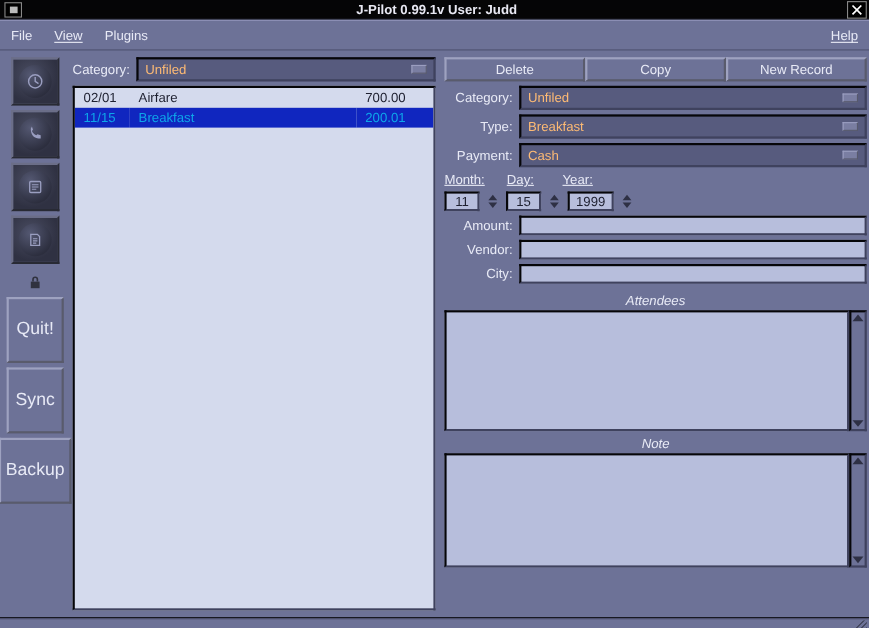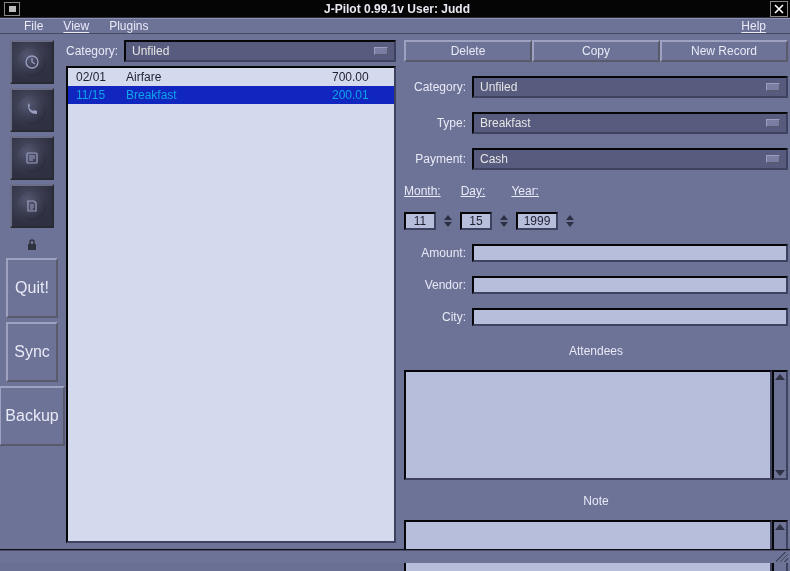--- a/index.html
+++ b/index.html
@@ -36,24 +36,24 @@
   .titlebar .close {
     width:18px; height:16px;
     display:flex; align-items:center; justify-content:center;
     color:#fff; font-weight:bold;
     border:1px solid #888; margin-right:2px;
     background:#000;
   }
   .titlebar .close svg { width:10px; height:10px; }
 
   .menubar {
-    height:16px;
+    height:28px;
     background:#6d7297;
     display:flex; align-items:center;
-    padding:0 14px;
+    padding:0 0;
     border-bottom:1px solid #464966;
     border-top:1px solid #8e92b7;
   }
   .menubar .menu-item {
     padding:3px 10px;
     color:#e8eaf6;
   }
   .menubar .menu-item.accel { text-decoration: underline; text-decoration-thickness:1px; text-underline-offset:2px;}
   .menubar .spacer { flex:1; }
 
@@ -102,34 +102,34 @@
     flex:1; display:flex;
     gap:8px;
     padding:6px 2px 6px 2px;
   }
   .pane-left {
     width:330px;
     display:flex; flex-direction:column;
   }
   .pane-right {
     flex:1;
-    display:flex; flex-direction:column;gap:10px;
+    display:flex; flex-direction:column;
   }
 
   .row { display:flex; align-items:center; gap:6px; margin-bottom:4px; }
   .row > label { color:#e8eaf6; }
 
   .combo {
     flex:1;
     height:22px;
     background:#575b7e;
     border:2px inset #3f425e;
     display:flex; align-items:center;
     padding:0 6px;
-    color:#e5e5e5;
+    color:#fdba74;
     position:relative;
   }
   .combo .handle {
     position:absolute; right:6px; top:50%; transform:translateY(-50%);
     width:14px; height:8px;
     background:#7a7ea2;
     border:1px outset #9b9ec0;
   }
 
   .list {
@@ -173,20 +173,21 @@
     color:#2a2b38;
     gap:2px;
   }
   .spin .tri { width:0;height:0; border-left:4px solid transparent; border-right:4px solid transparent;}
   .spin .up { border-bottom:5px solid #2e3044;}
   .spin .down { border-top:5px solid #2e3044;}
 
   .section-label {
     text-align:center; color:#e8eaf6;
     margin:4px 0 2px 0;
+    font-style:italic;
   }
   .textarea-wrap {
     display:flex;
     border:0;
   }
   .textarea {
     flex:1;
     background:#b7bedc;
     border:2px inset #3f425e;
     height:110px;

